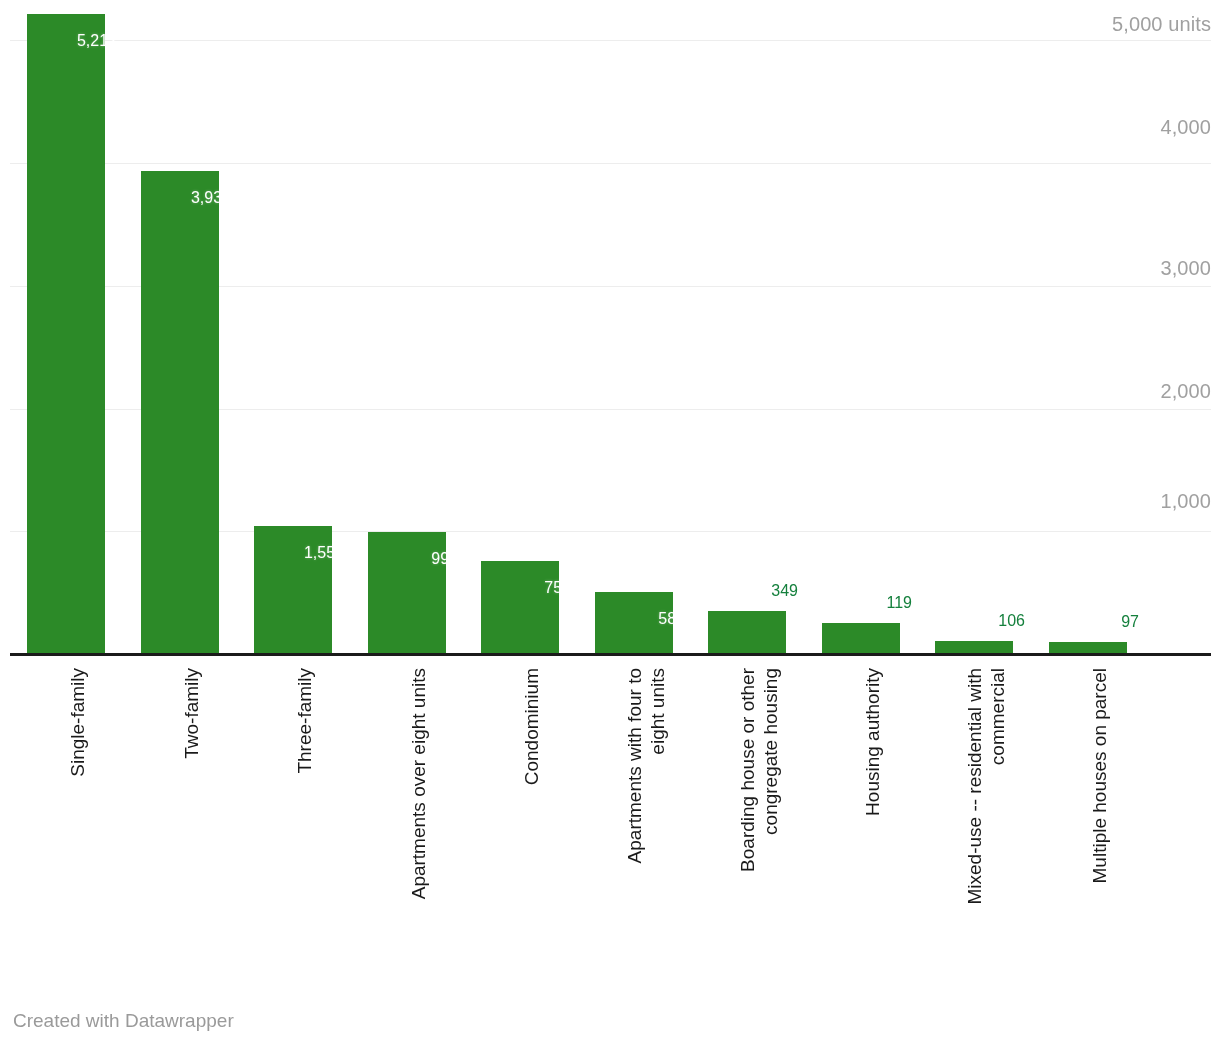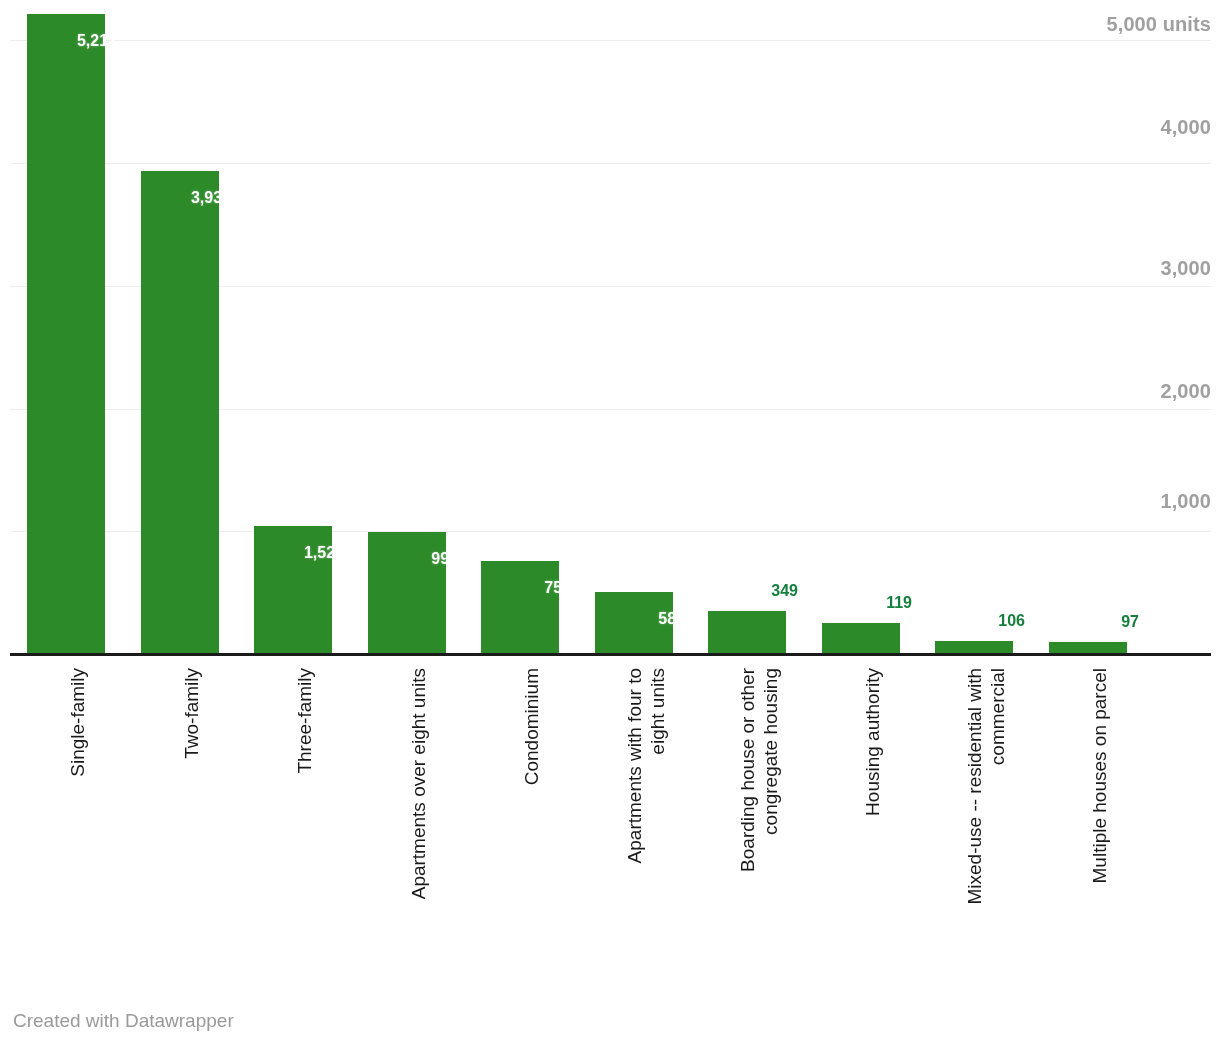--- a/index.html
+++ b/index.html
@@ -22,21 +22,20 @@
     height: 1046px;
   }
 
   
   .plot {
     position: absolute;
     left: 0;
     top: 0;
     width: 1220px;
     height: 656px;
-    font-weight: bold;
   }
 
   .gridline {
     position: absolute;
     left: 10px;
     width: 1201px;
     height: 1px;
     background: #ededed;
   }
 
@@ -128,21 +127,21 @@
     <div class="bar" style="left: 368px; width: 78px; height: 122px; top: 532px; background: rgb(44, 138, 40);"></div>
     <div class="bar" style="left: 481px; width: 78px; height: 93px; top: 561px; background: rgb(44, 138, 40);"></div>
     <div class="bar" style="left: 595px; width: 78px; height: 62px; top: 592px; background: rgb(44, 138, 40);"></div>
     <div class="bar" style="left: 708px; width: 78px; height: 43px; top: 611px; background: rgb(44, 138, 40);"></div>
     <div class="bar" style="left: 822px; width: 78px; height: 31px; top: 623px; background: rgb(44, 138, 40);"></div>
     <div class="bar" style="left: 935px; width: 78px; height: 13px; top: 641px; background: rgb(44, 138, 40);"></div>
     <div class="bar" style="left: 1049px; width: 78px; height: 12px; top: 642px; background: rgb(44, 138, 40);"></div>
 
     <div class="bar-value inside" style="left: 15px; width: 102px; top: 29px;">5,212</div>
     <div class="bar-value inside" style="left: 129px; width: 102px; top: 186px;">3,934</div>
-    <div class="bar-value inside" style="left: 242px; width: 102px; top: 541px;">1,520</div>
+    <div class="bar-value inside" style="left: 242px; width: 102px; top: 541px;">1,550</div>
     <div class="bar-value inside" style="left: 356px; width: 102px; top: 547px;">993</div>
     <div class="bar-value inside" style="left: 469px; width: 102px; top: 576px;">755</div>
     <div class="bar-value inside" style="left: 583px; width: 102px; top: 607px;">585</div>
     <div class="bar-value outside" style="left: 696px; width: 102px; top: 579px;">349</div>
     <div class="bar-value outside" style="left: 810px; width: 102px; top: 591px;">119</div>
     <div class="bar-value outside" style="left: 923px; width: 102px; top: 609px;">106</div>
     <div class="bar-value outside" style="left: 1037px; width: 102px; top: 610px;">97</div>
 
     <div class="axis-line"></div>
   </div>

